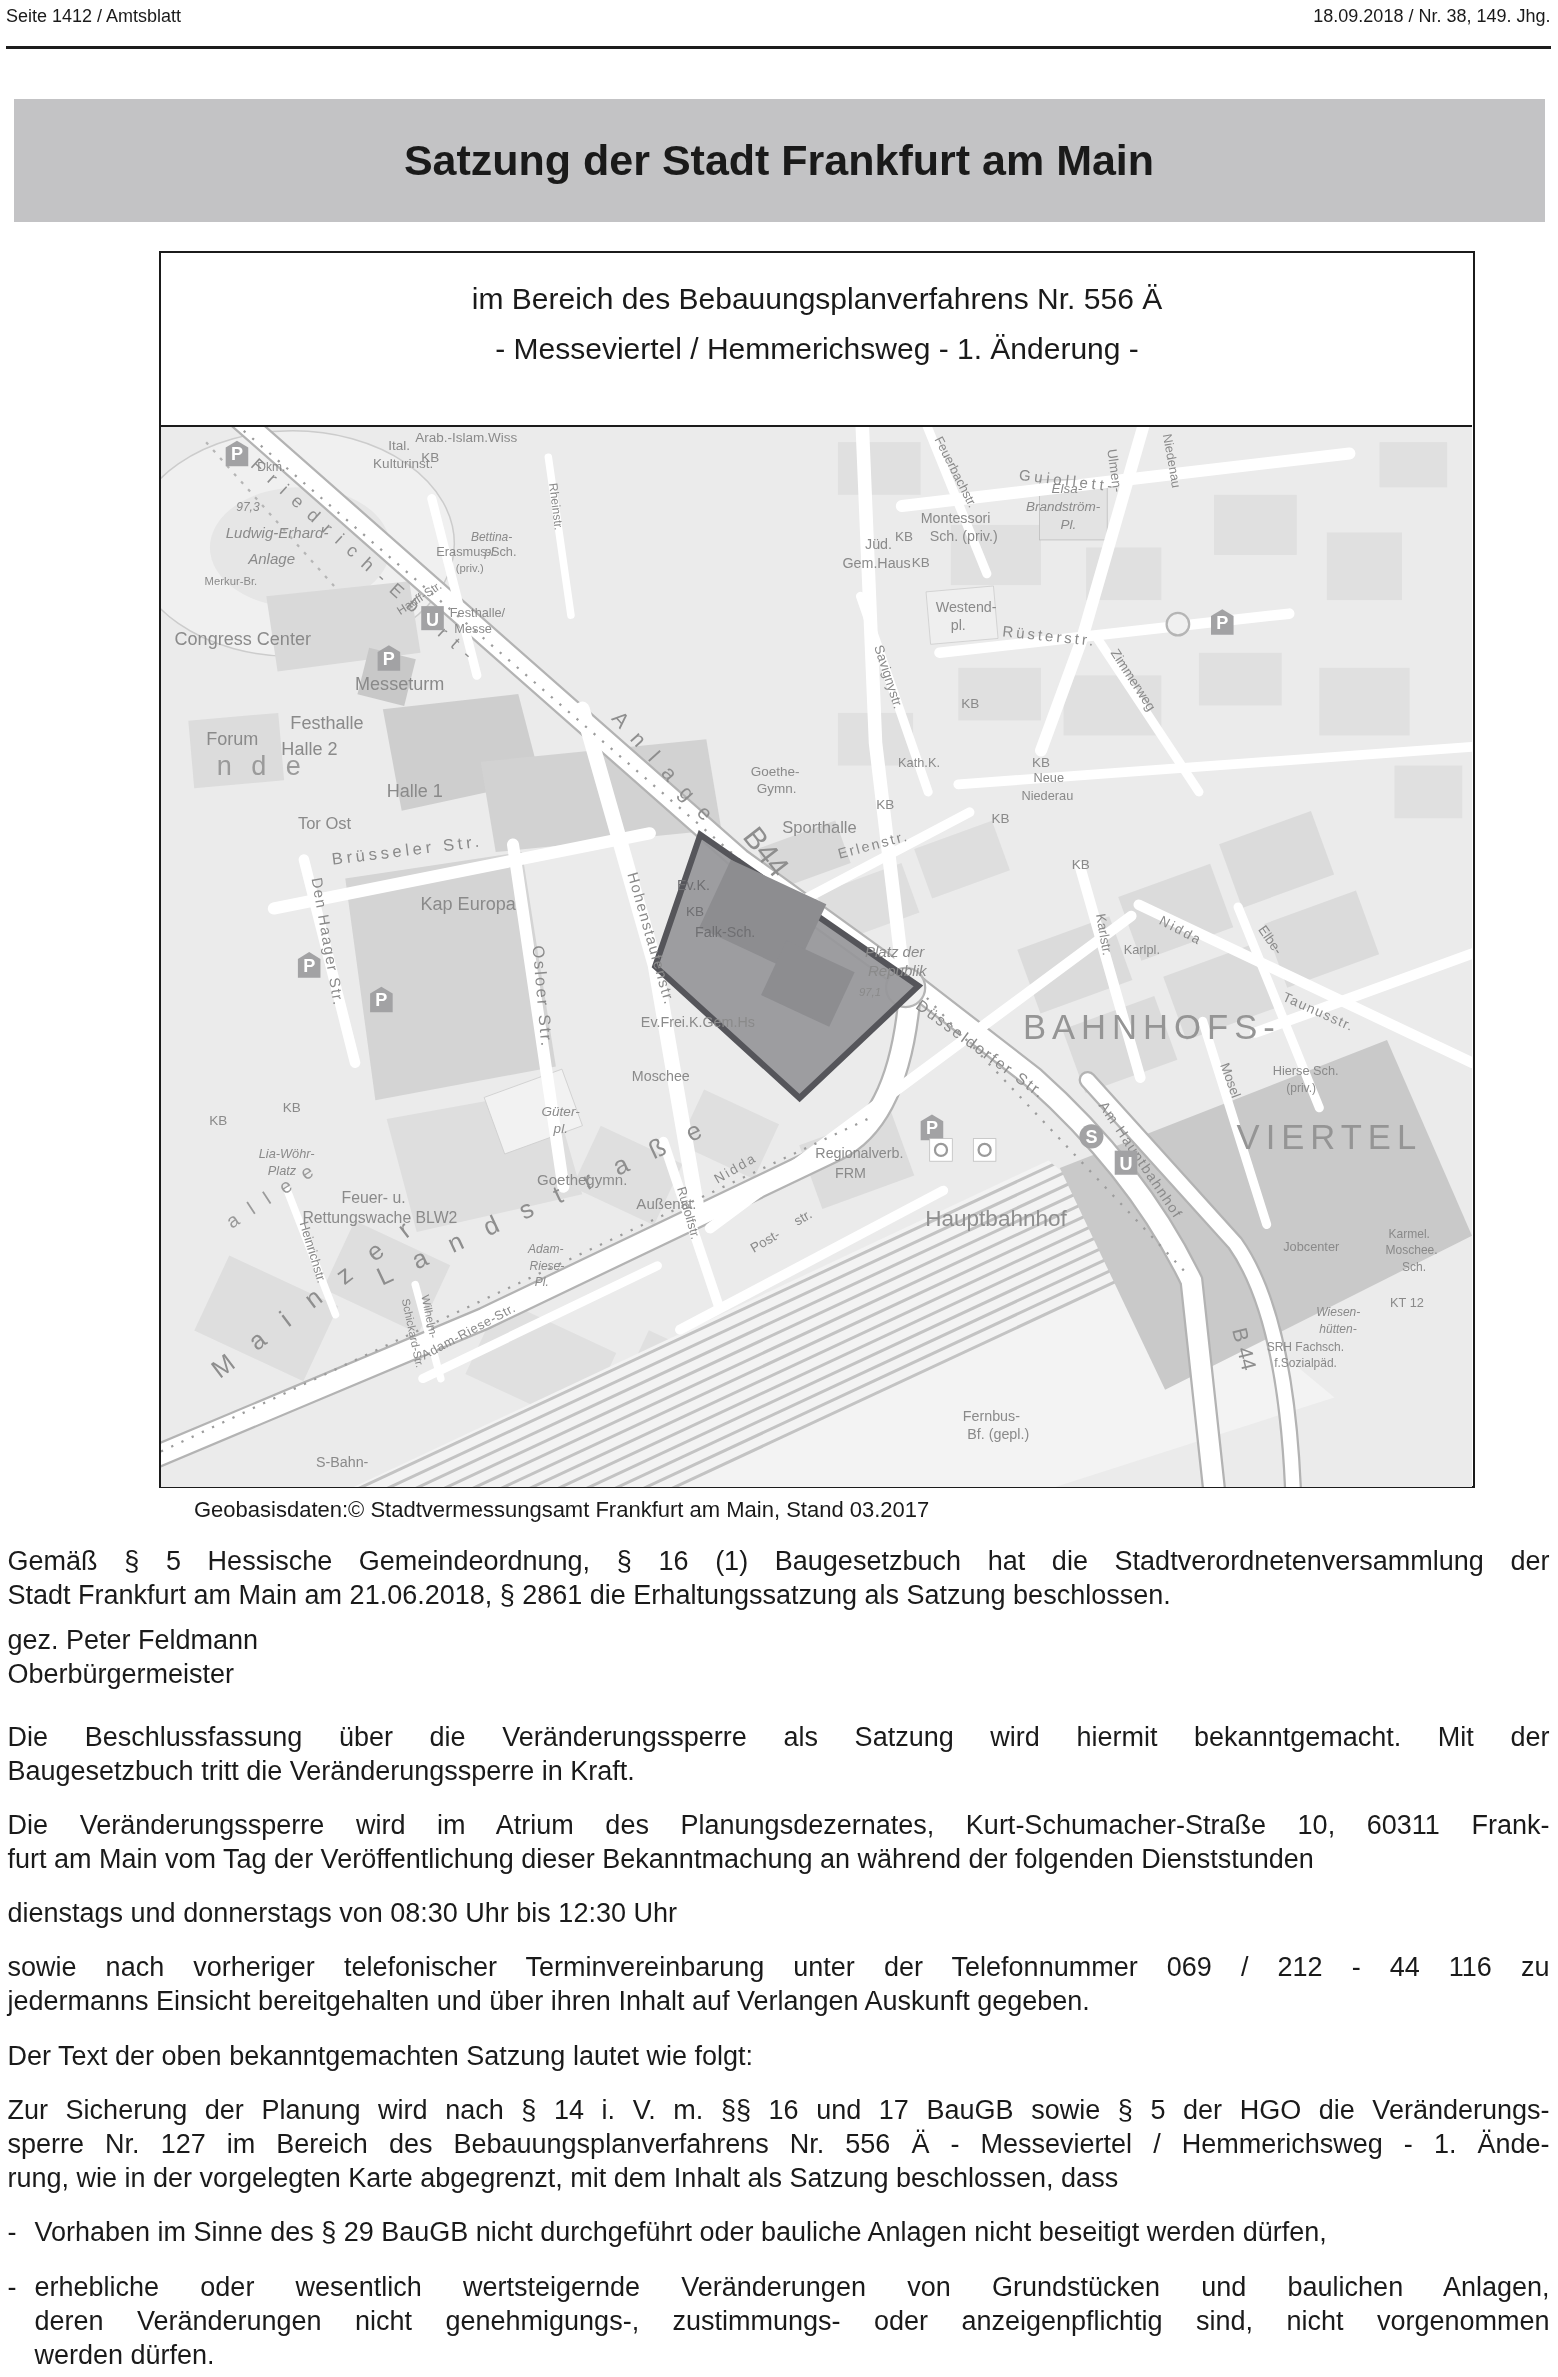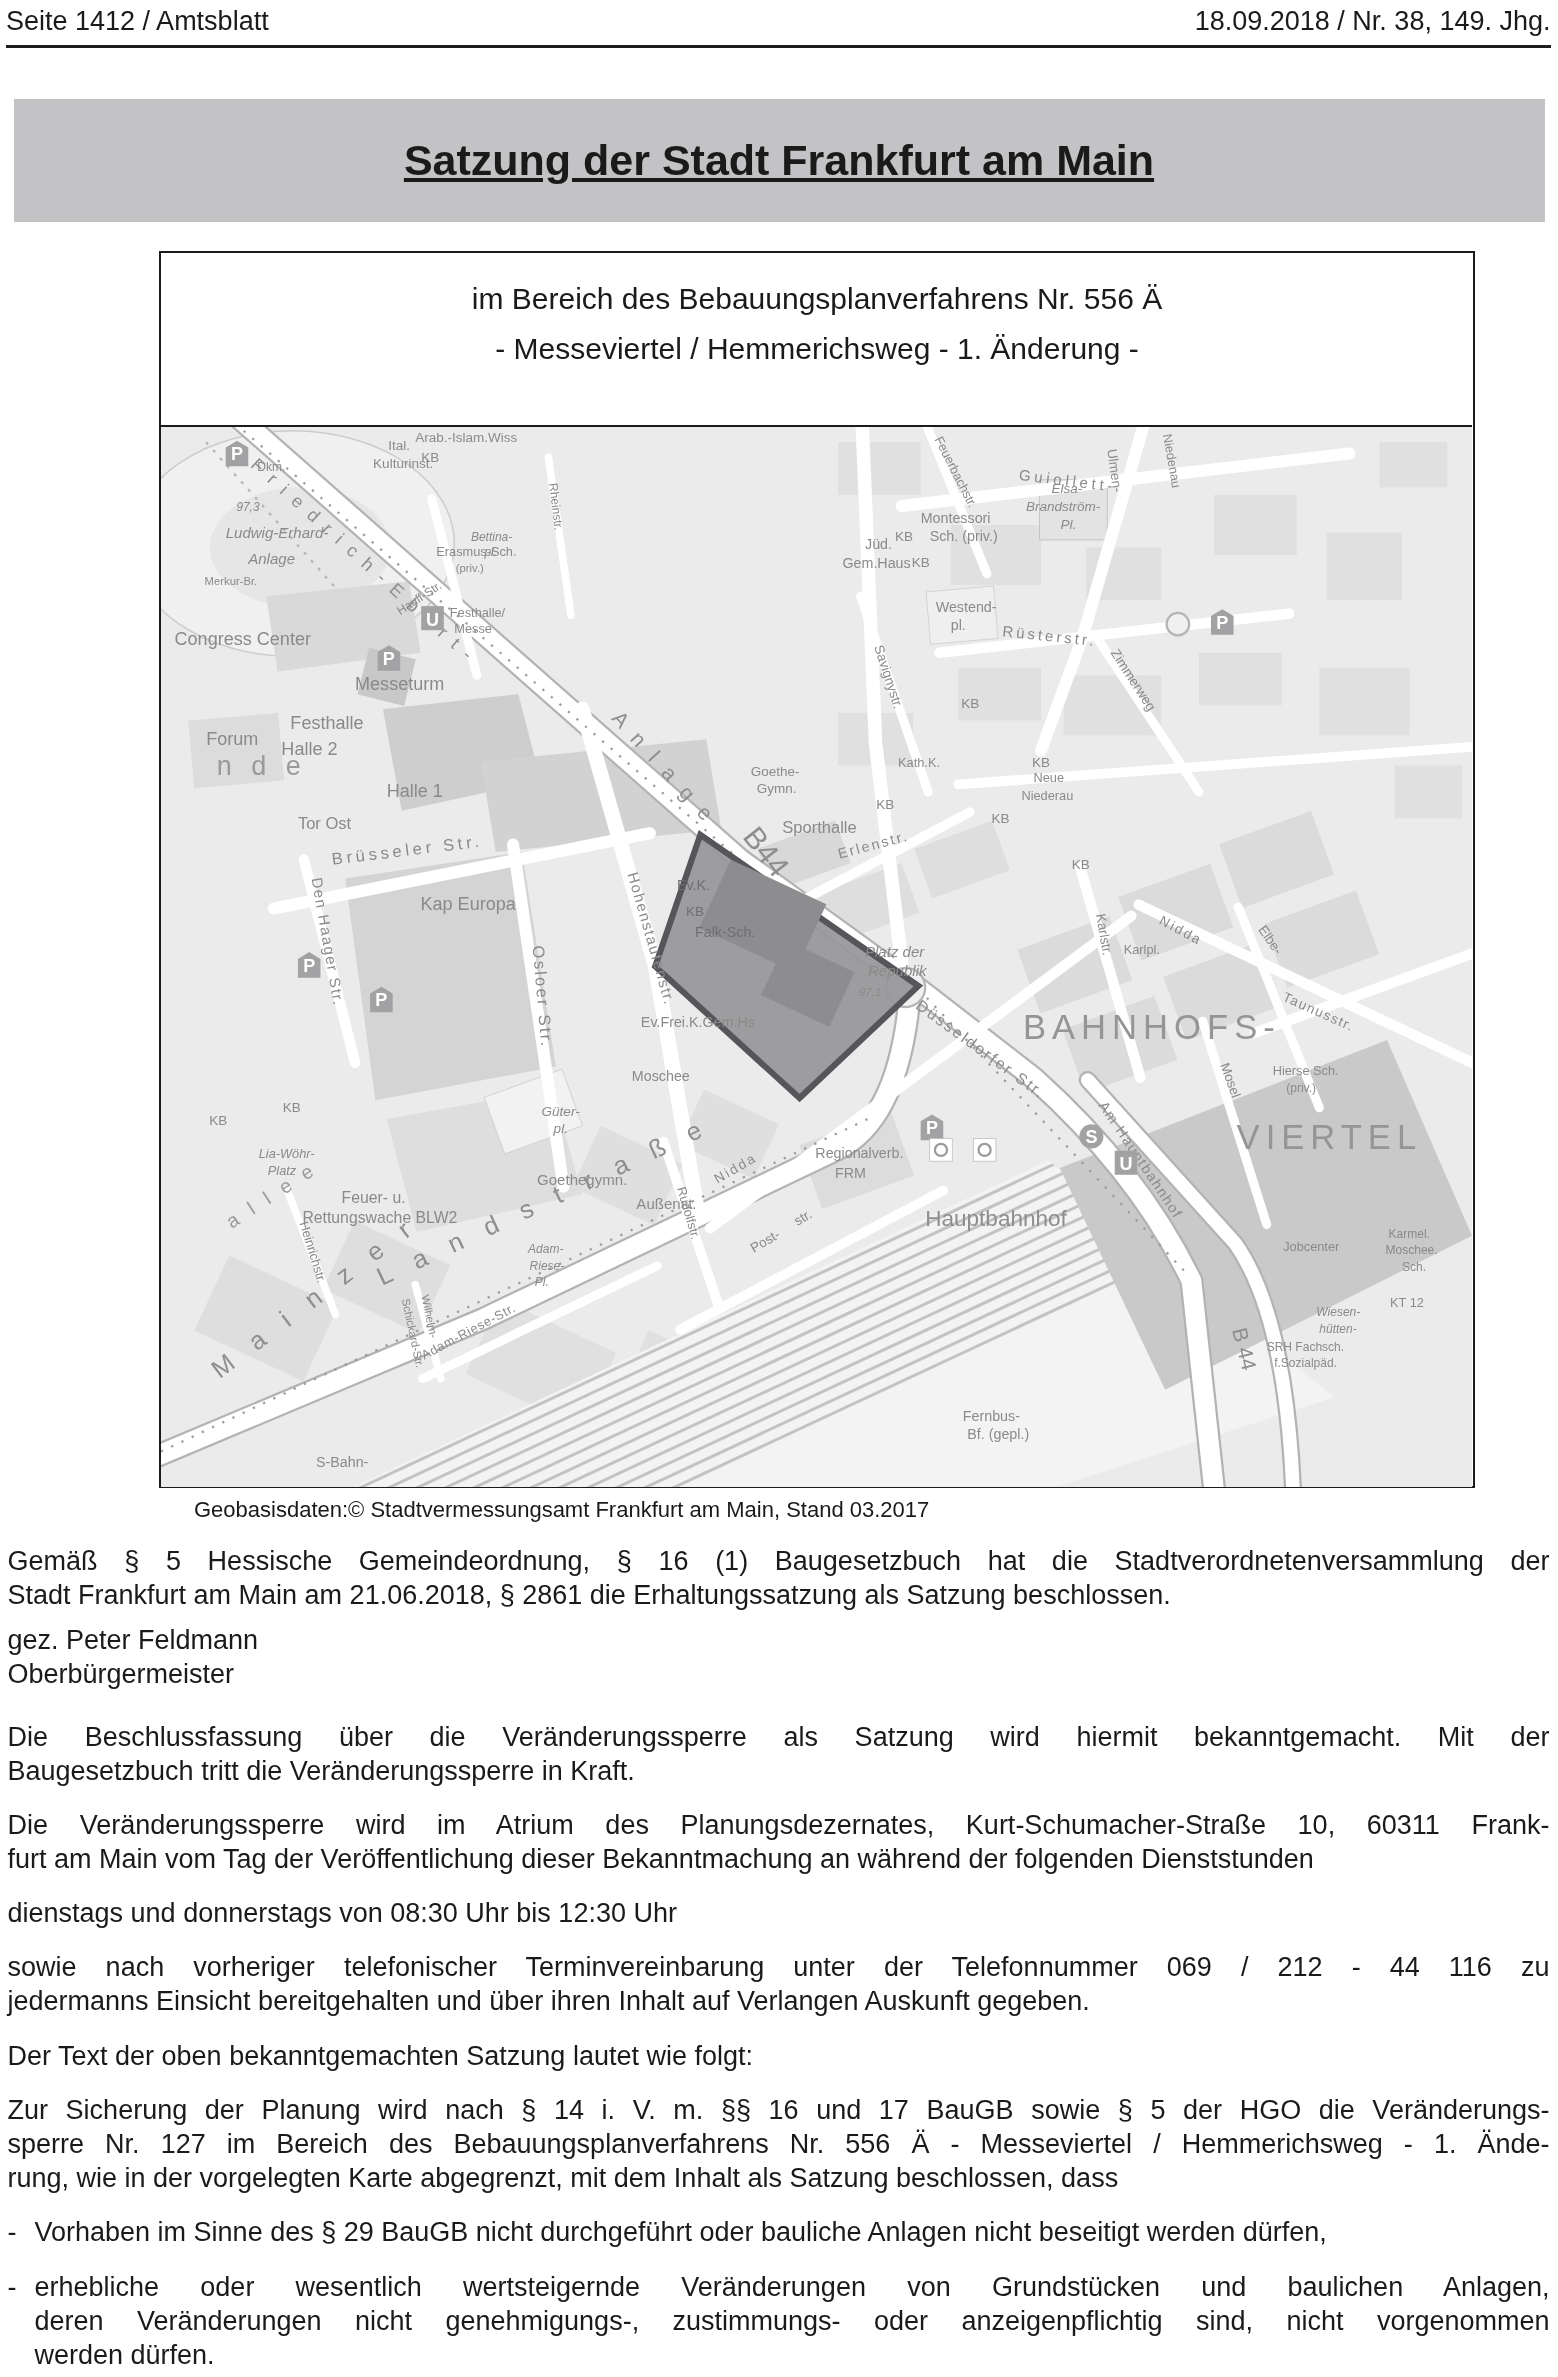--- a/index.html
+++ b/index.html
@@ -1,22 +1,22 @@
 <!DOCTYPE html>
 <html style="font-size:12px"><head>
 <meta charset="utf-8">
 <style>
   html,body{margin:0;padding:0;background:#fff;}
   body{width:1558px;height:2377px;position:relative;overflow:hidden;
        font-family:"Liberation Sans",sans-serif;color:#1a1a1a;}
   .header{position:absolute;left:6px;right:7.5px;top:6px;display:flex;
-          justify-content:space-between;font-size:27px;
-          border-bottom:3.8px solid #1d1d1d;padding-bottom:8px;}
+          justify-content:space-between;font-size:18px;
+          border-bottom:3.8px solid #1d1d1d;padding-bottom:19px;}
   .banner{position:absolute;left:13.5px;right:13.5px;top:99px;height:123px;
-          background:#c3c3c5;display:flex;align-items:center;justify-content:center;text-decoration:underline;}
+          background:#c3c3c5;display:flex;align-items:center;justify-content:center;}
   .banner .t{font-size:43px;font-weight:bold;}
   .mapbox{position:absolute;left:159px;top:251px;width:1316px;height:1237px;
           border:2.3px solid #1b1b1b;box-sizing:border-box;background:#fff;}
   .mapbox .titles{height:170px;text-align:center;padding-top:16.6px;box-sizing:border-box;}
   .mt1{font-size:35px;margin-top:10.5px;}
   .mt2{font-size:30px;margin-top:12px;}
   .mt3{font-size:30px;margin-top:16px;}
   .mapwrap{position:absolute;left:0;top:172px;width:1311px;height:1060px;
            border-top:2.3px solid #1b1b1b;overflow:hidden;background:#eaeaea;}
   svg{display:block;}

